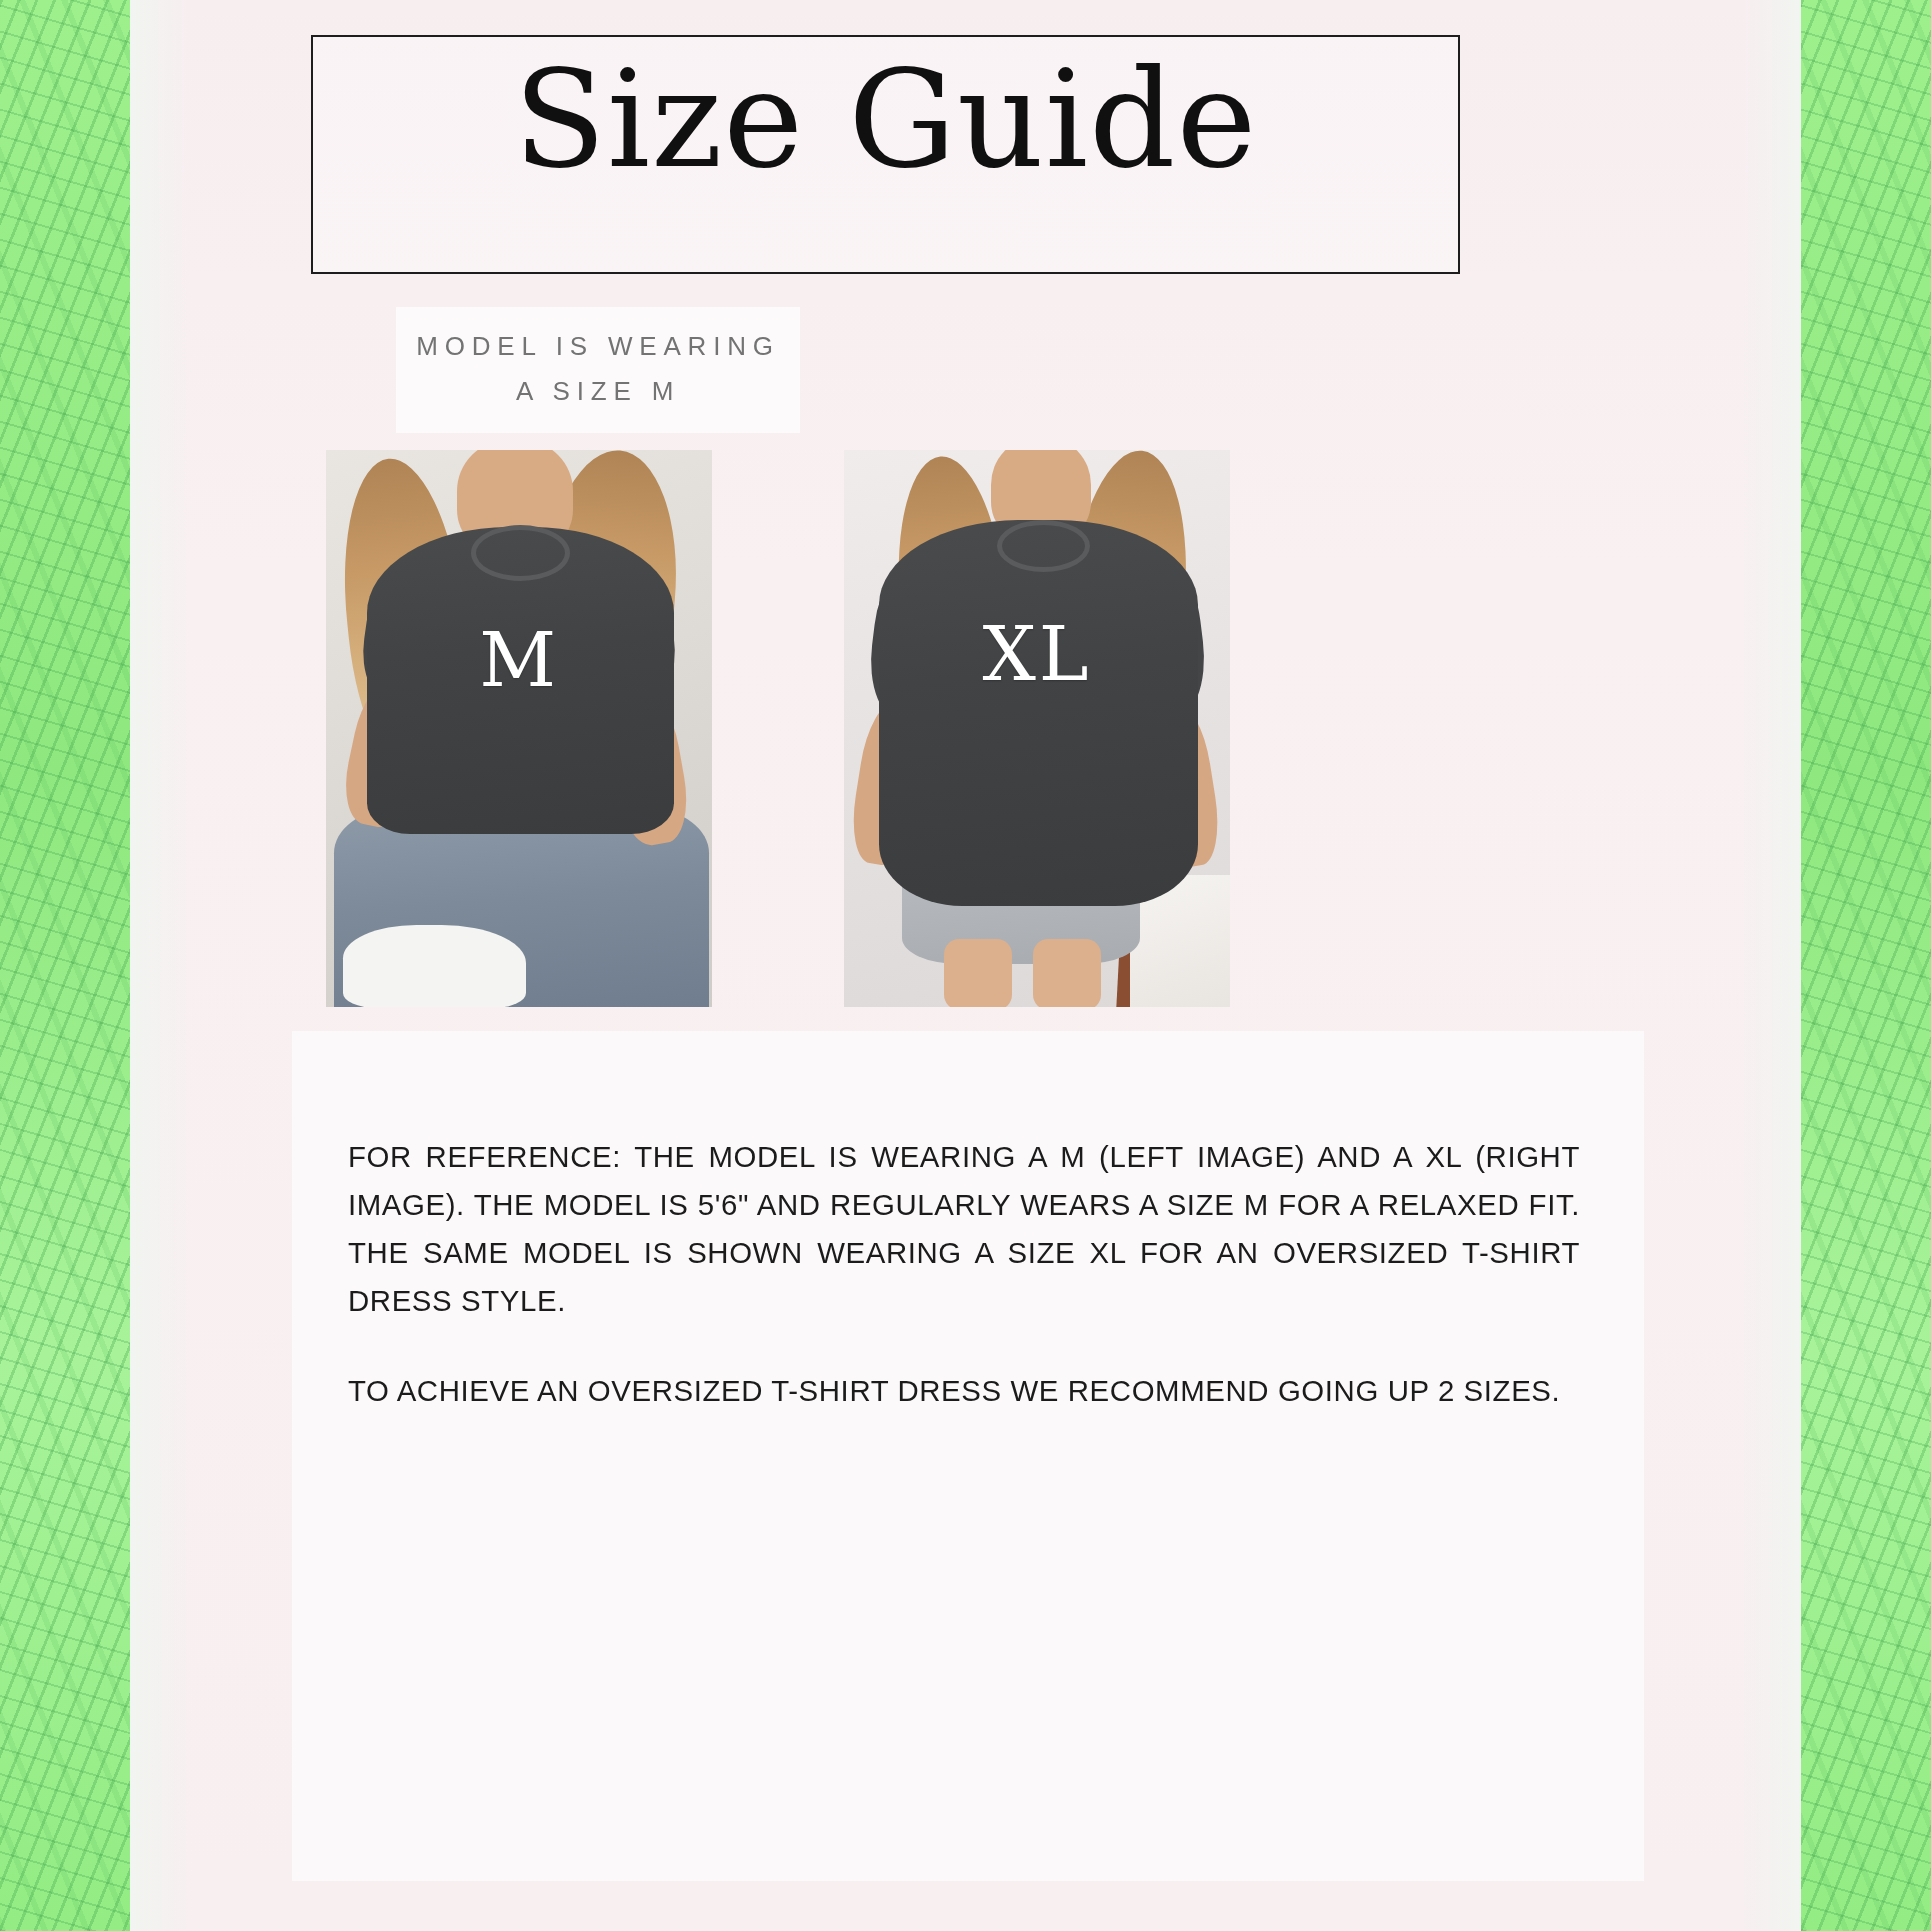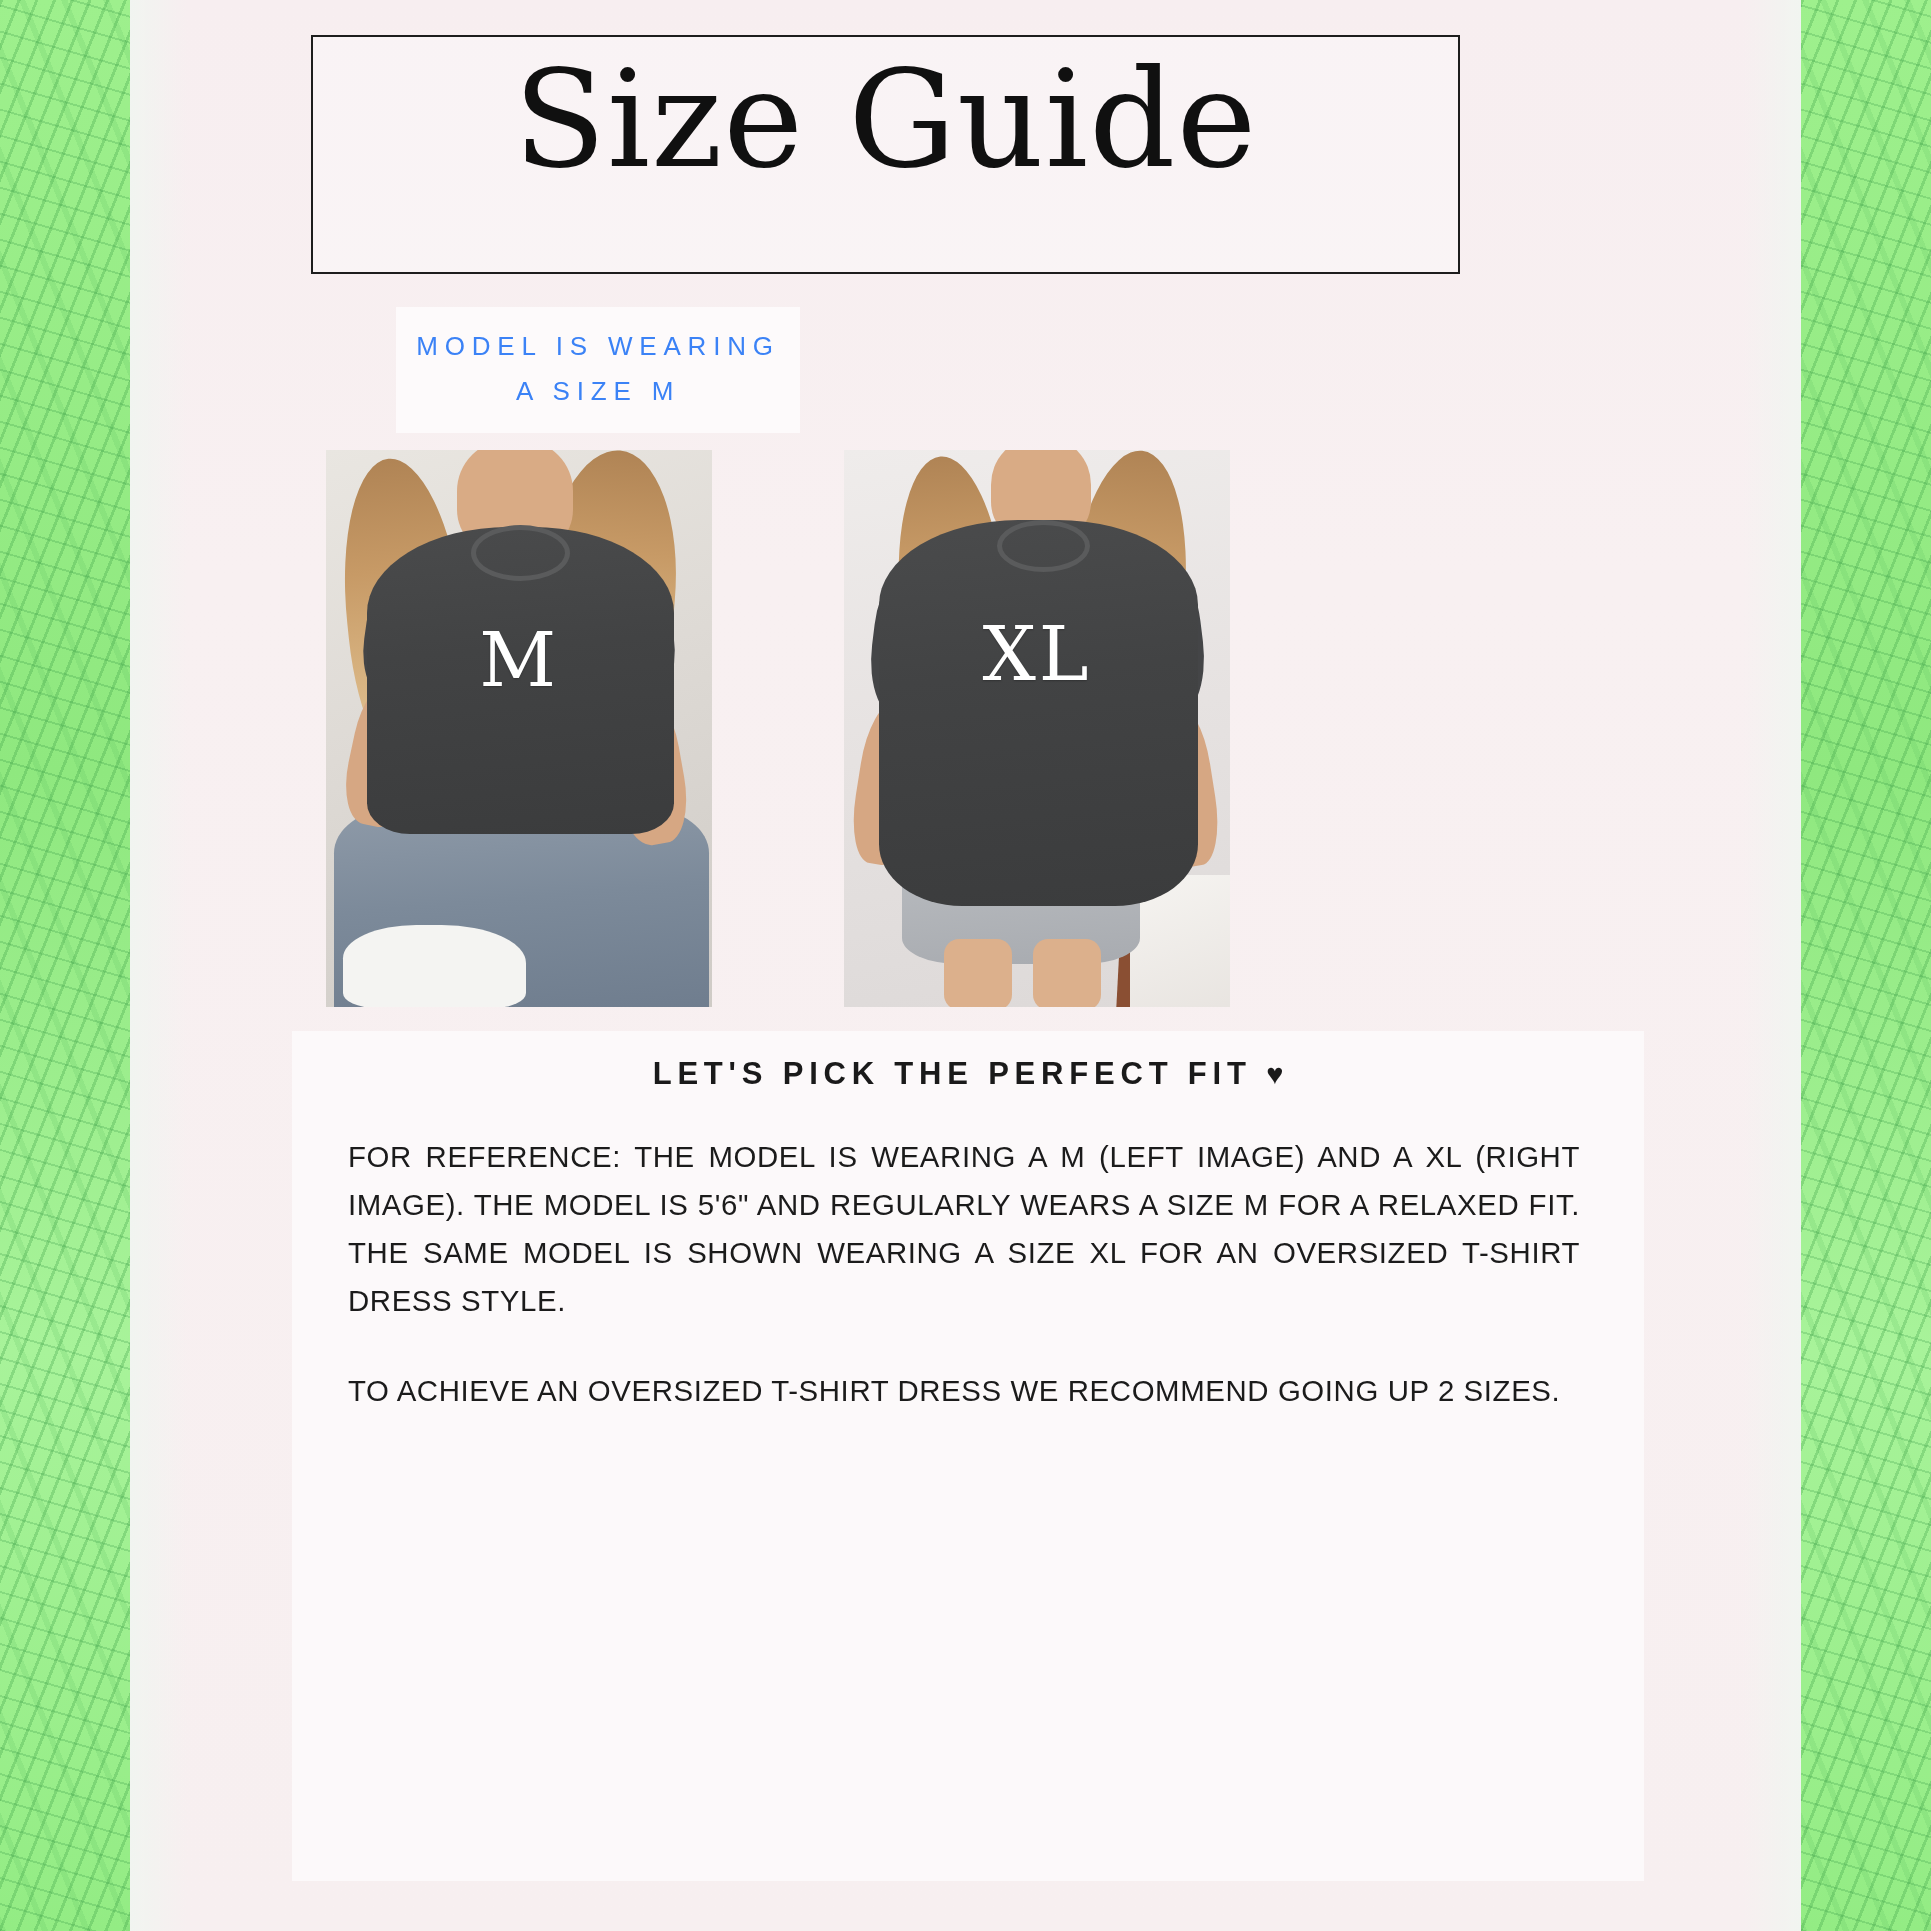--- a/index.html
+++ b/index.html
@@ -83,21 +83,21 @@
   }
 
   
   .caption {
     position: absolute;
     background: #fdfafb;
     text-align: center;
     font-size: 26px;
     letter-spacing: 6.8px;
     line-height: 1.72;
-    color: #3b82f6;
+    color: #737373;
     font-weight: 500;
     padding: 17.4px 9.7px 19.3px;
     box-sizing: border-box;
   }
   .caption.left { left: 251px; top: 307px; width: 404px; }
   .caption.right { left: 796px; top: 307px; width: 404px; }
 
   
   .photo {
     position: absolute;
@@ -311,24 +311,20 @@
       <div class="sleeve sleeve-l"></div>
       <div class="sleeve sleeve-r"></div>
       <div class="arm arm-l"></div>
       <div class="arm arm-r"></div>
       <div class="shirt"></div>
       <div class="collar"></div>
       <div class="shirt-letter">XL</div>
     </div>
 
     <div class="text-panel">
-      <div class="headline">
-        <span>LET'S PICK THE PERFECT FIT</span>
-        <span class="heart">♥</span>
-      </div>
       <div class="body-text">
         <p>FOR REFERENCE: THE MODEL IS WEARING A M (LEFT IMAGE) AND A XL (RIGHT IMAGE). THE MODEL IS 5'6" AND REGULARLY WEARS A SIZE M FOR A RELAXED FIT. THE SAME MODEL IS SHOWN WEARING A SIZE XL FOR AN OVERSIZED T-SHIRT DRESS STYLE.</p>
         <p class="nowrap-p">TO ACHIEVE AN OVERSIZED T-SHIRT DRESS WE RECOMMEND GOING UP 2 SIZES.</p>
       </div>
     </div>
 
   </div>
 
   <div class="band-fade left"></div>
   <div class="band-fade right"></div>

